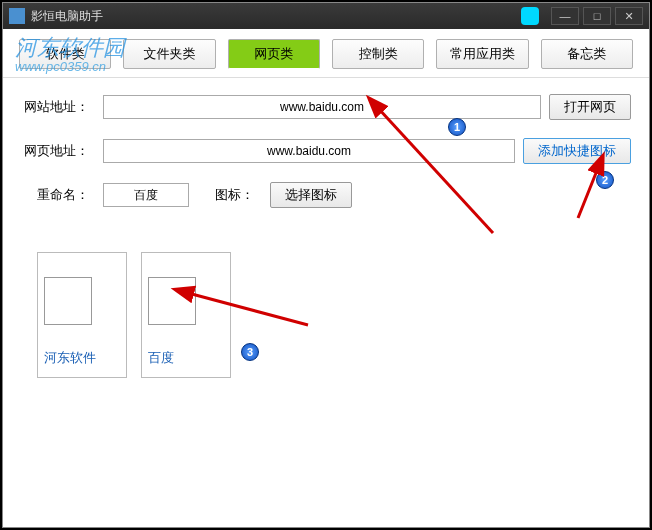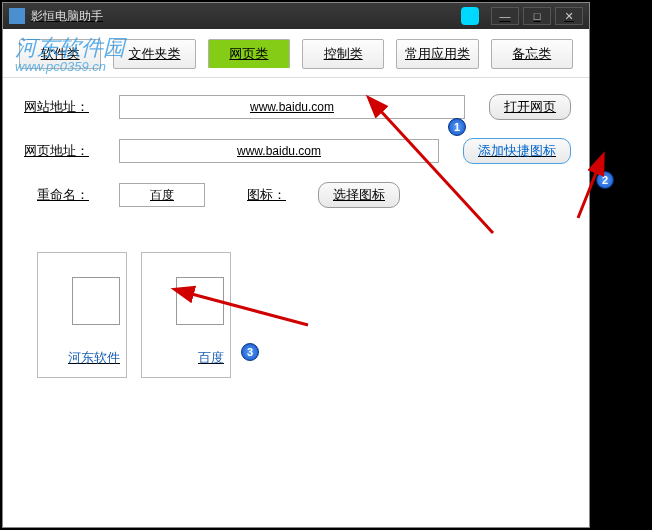--- a/index.html
+++ b/index.html
@@ -1,36 +1,36 @@
 <!DOCTYPE html>
 <html><head>
   <meta charset="utf-8">
   <style>
     * { box-sizing: border-box; margin: 0; padding: 0; font-family: "Microsoft YaHei", sans-serif; }
     body { width: 652px; height: 530px; background: #000; position: relative; }
-    .window { width: 588px; height: 526px; background: #fff; position: absolute; top: 2px; left: 2px; border: 1px solid #888; text-decoration: underline; }
+    .window { width: 648px; height: 526px; background: #fff; position: absolute; top: 2px; left: 2px; border: 1px solid #888; }
     .titlebar { height: 26px; background: linear-gradient(#3a3a3a, #2a2a2a); display: flex; align-items: center; padding: 0 6px; }
     .titlebar-icon { width: 16px; height: 16px; background: #4a90d0; margin-right: 6px; }
     .titlebar-text { color: #ddd; font-size: 12px; flex: 1; }
     .titlebar-android { width: 18px; height: 18px; background: #00d9ff; border-radius: 4px; margin-right: 8px; }
     .win-btn { width: 28px; height: 18px; background: #333; color: #ccc; border: 1px solid #555; margin-left: 4px; display: flex; align-items: center; justify-content: center; font-size: 11px; cursor: pointer; }
     .tabs { display: flex; gap: 12px; padding: 10px 16px 8px; border-bottom: 1px solid #ddd; }
     .tab { flex: 1; height: 30px; border: 1px solid #b0b0b0; background: linear-gradient(#fdfdfd, #ededed); display: flex; align-items: center; justify-content: center; font-size: 13px; cursor: pointer; border-radius: 2px; }
     .tab.active { border-bottom-color: #fff; background: #84cc16; }
     .form-area { padding: 16px 18px; }
-    .form-row { display: flex; align-items: center; margin-bottom: 18px; gap: 24px; }
+    .form-row { display: flex; align-items: center; margin-bottom: 18px; gap: 8px; }
     .form-label { width: 68px; font-size: 13px; text-align: right; margin-right: 6px; }
     .text-input { height: 24px; border: 1px solid #aaa; padding: 8px 6px; font-size: 12px; text-align: center; }
     .text-input.wide { flex: 1; max-width: 460px; }
     .text-input.narrow { width: 86px; }
-    .btn { height: 26px; padding: 0 14px; border: 1px solid #999; background: linear-gradient(#fafafa, #e8e8e8); font-size: 13px; cursor: pointer; border-radius: 10px; }
+    .btn { height: 26px; padding: 0 14px; border: 1px solid #999; background: linear-gradient(#fafafa, #e8e8e8); font-size: 13px; cursor: pointer; border-radius: 2px; }
     .btn.blue-text { border: 1px solid #4aa0e0; color: #0066cc; }
     .inline-label { font-size: 13px; margin: 0 8px 0 18px; }
     .icons-area { display: flex; gap: 14px; padding: 0 34px; margin-top: 10px; }
-    .icon-item { width: 90px; height: 126px; border: 1px solid #bbb; display: flex; flex-direction: column; align-items: flex-end; justify-content: flex-end; padding: 10px 6px; cursor: pointer; }
+    .icon-item { width: 90px; height: 126px; border: 1px solid #bbb; display: flex; flex-direction: column; align-items: flex-start; justify-content: flex-end; padding: 10px 6px; cursor: pointer; }
     .icon-box { width: 48px; height: 48px; border: 1px solid #999; background: #fff; margin-bottom: 24px; }
     .icon-label { font-size: 13px; color: #1a5fb4; }
     .watermark { position: absolute; top: 30px; left: 12px; color: #1a8de0; font-size: 22px; opacity: 0.7; pointer-events: none; font-style: italic; }
     .watermark .sub { font-size: 13px; color: #2a9be0; display: block; margin-top: -4px; }
     .badge { position: absolute; width: 18px; height: 18px; border-radius: 50%; background: radial-gradient(#5aa0ff, #1050c0); border: 1px solid #003080; color: #fff; font-size: 11px; font-weight: bold; display: flex; align-items: center; justify-content: center; pointer-events: none; }
     .badge-1 { top: 115px; left: 445px; }
     .badge-2 { top: 168px; left: 593px; }
     .badge-3 { top: 340px; left: 238px; }
     .arrow { position: absolute; pointer-events: none; }
     .arrow svg { overflow: visible; }

